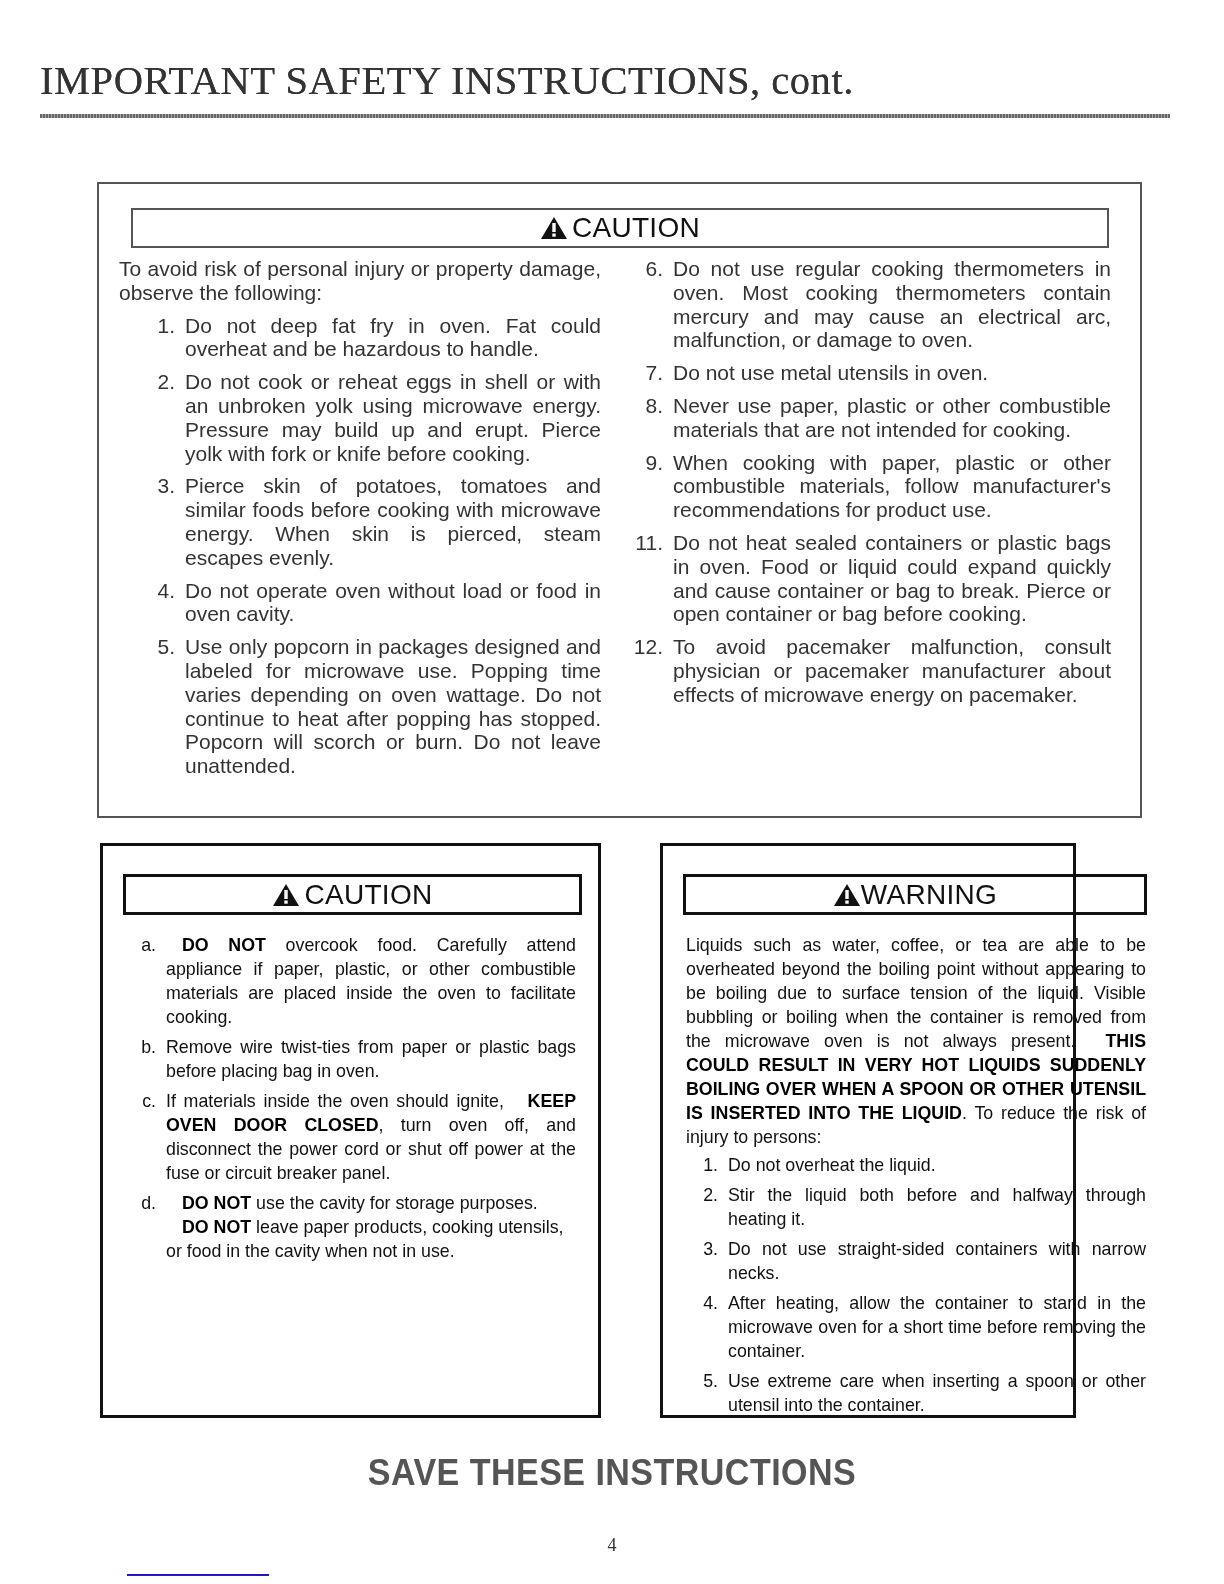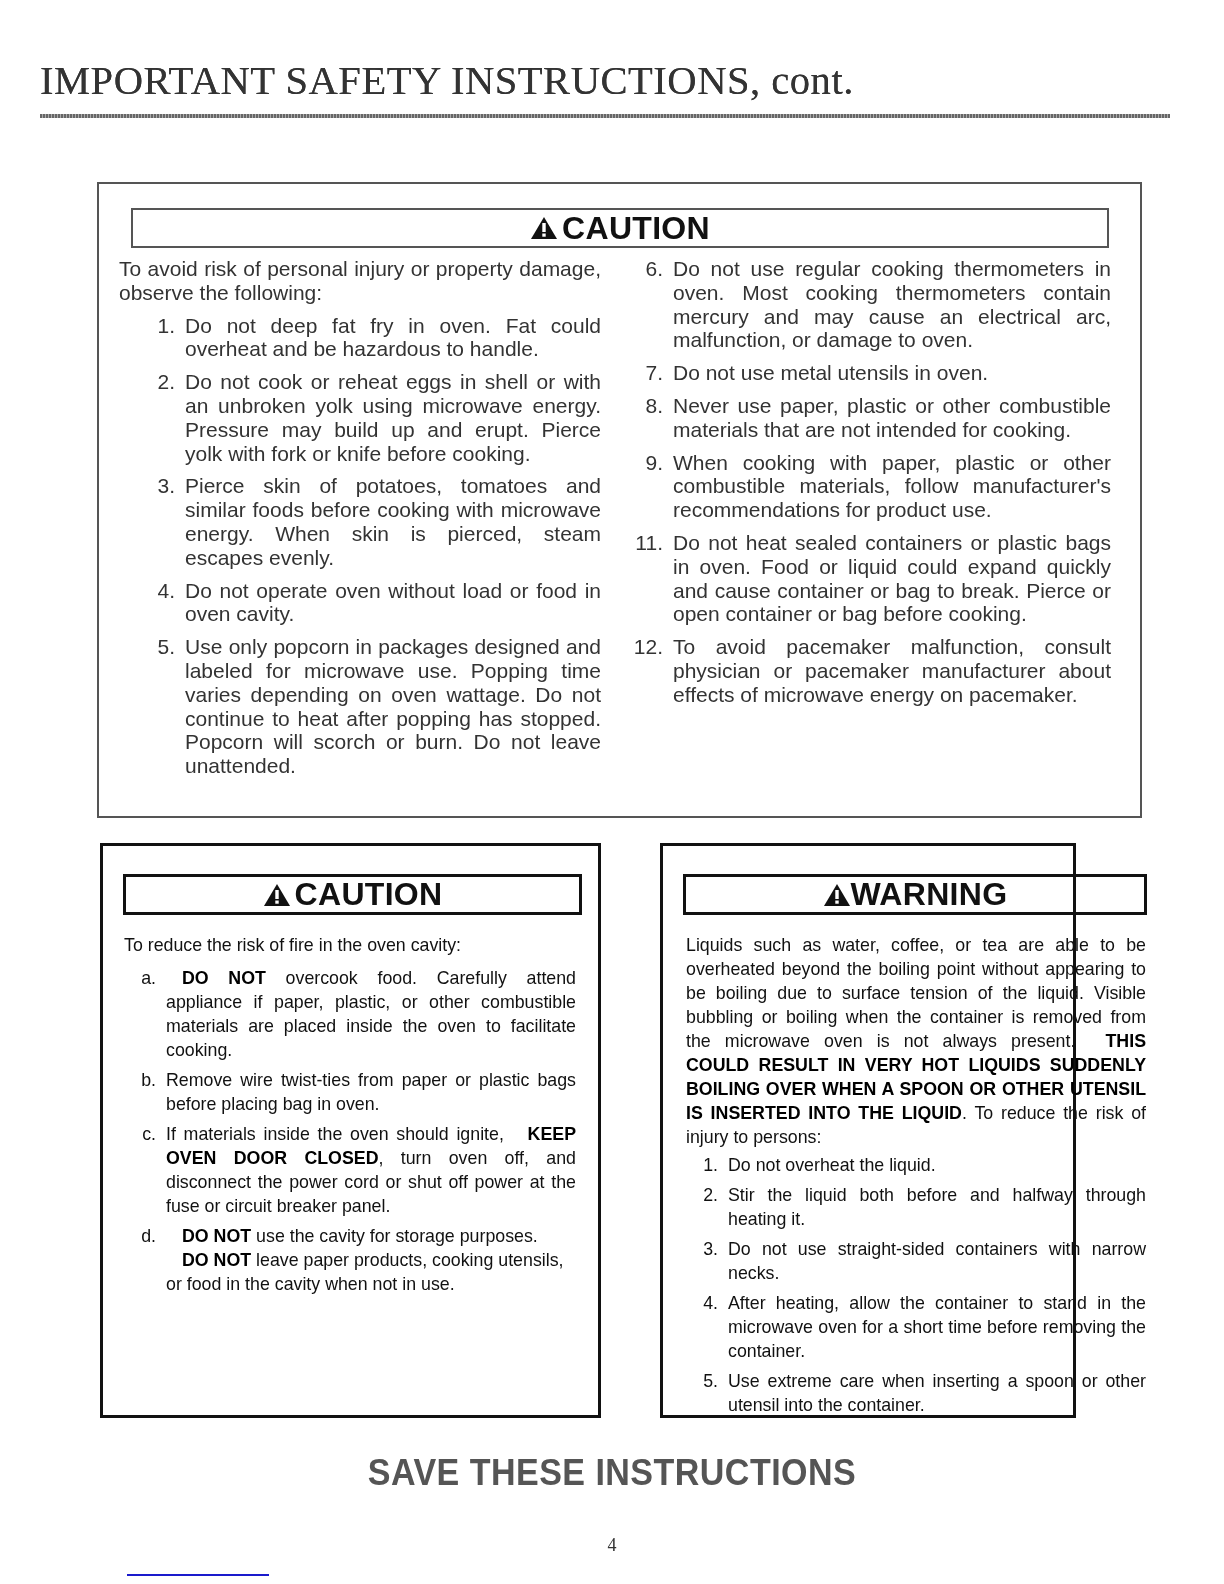--- a/index.html
+++ b/index.html
@@ -20,21 +20,21 @@
   
   .top-box {
     position: absolute; left: 97px; top: 182px; width: 1045px; height: 636px;
     border: 2px solid #555; box-sizing: border-box;
   }
   .top-header {
     position: absolute; left: 32px; top: 24px; width: 978px; height: 40px;
     border: 2px solid #555; box-sizing: border-box;
     display: flex; align-items: center; justify-content: center;
   }
-  .hdr-text { font-weight: bold; font-size: 32px; color: #111; letter-spacing: 0.3px; }
+  .hdr-text { font-weight: normal; font-size: 28px; color: #111; letter-spacing: 0.3px; }
   .warn-icon { display: inline-block; width: 28px; height: 24px; margin-right: 4px; vertical-align: -2px; }
   .col { position: absolute; font-size: 21px; line-height: 23.8px; color: #333; }
   .top-left { left: 20px; top: 73px; width: 482px; }
   .top-right { left: 530px; top: 73px; width: 482px; }
   .intro { margin: 0 0 9px 0; text-align: justify; }
   .item { display: flex; margin-bottom: 9px; }
   .num { width: 44px; flex: none; text-align: right; padding-right: 10px; box-sizing: border-box; }
   .top-left .num { width: 66px; padding-left: 0; }
   .txt { flex: 1; text-align: justify; }
   
@@ -135,21 +135,20 @@
 <div class="bbox left">
   <div class="bhdr">
     <svg class="warn-icon" viewBox="0 0 28 24">
       <path d="M14 1 L27 23 L1 23 Z" fill="#111"></path>
       <rect x="12.3" y="7" width="3.4" height="9" fill="#fff"></rect>
       <rect x="12.3" y="17.5" width="3.4" height="3.2" fill="#fff"></rect>
     </svg>
     <span class="hdr-text">CAUTION</span>
   </div>
   <div class="bcol">
-    <p class="intro">To reduce the risk of fire in the oven cavity:</p>
     <div class="item">
       <span class="num">a.</span>
       <span class="txt"><b>DO NOT</b><span> overcook food. Carefully attend appliance if paper, plastic, or other combustible materials are placed inside the oven to facilitate cooking.</span></span>
     </div>
     <div class="item">
       <span class="num">b.</span>
       <span class="txt">Remove wire twist-ties from paper or plastic bags before placing bag in oven.</span>
     </div>
     <div class="item">
       <span class="num">c.</span>

